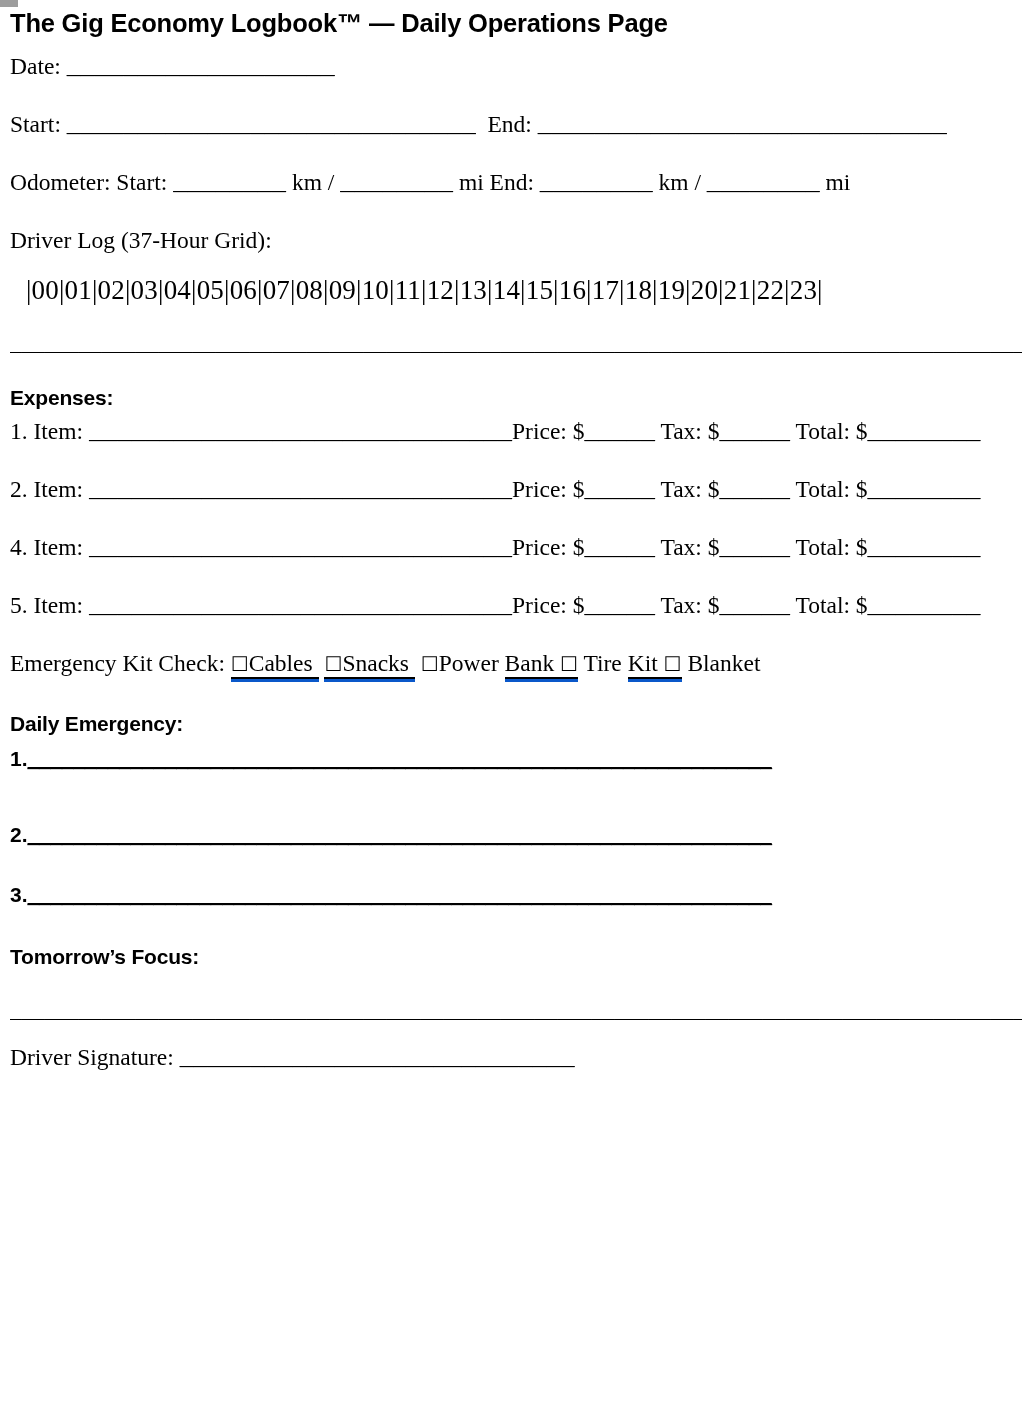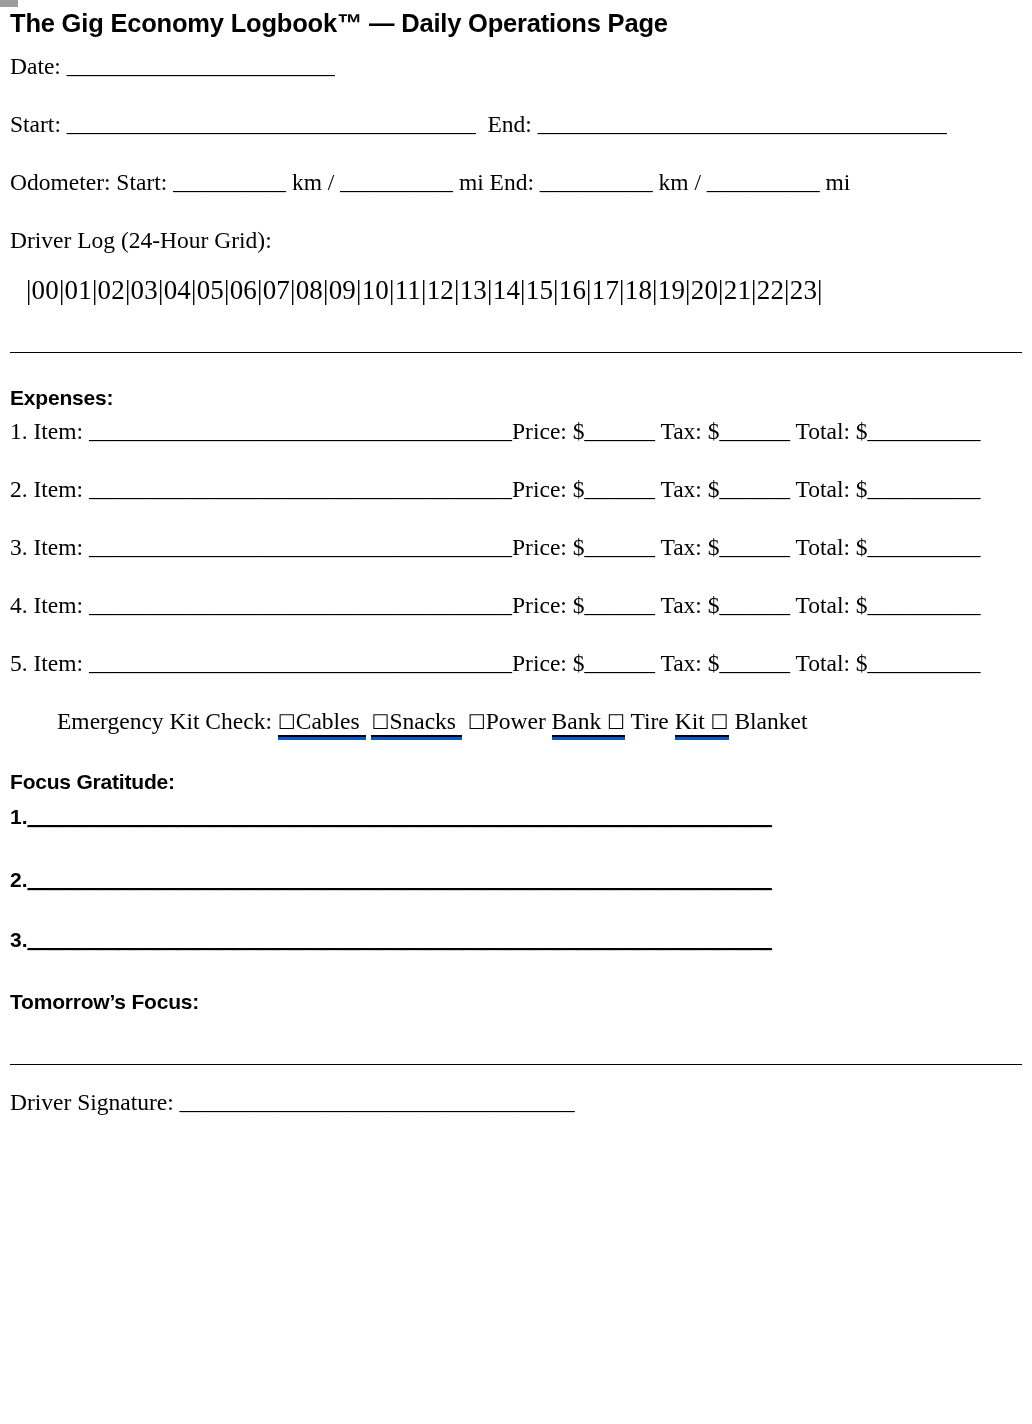--- a/index.html
+++ b/index.html
@@ -162,60 +162,57 @@
 
     <div class="row gap-md">
       <span>Start: </span><span class="blank">_____________________________</span><span>&nbsp; </span><span>End: </span><span class="blank">_____________________________</span>
     </div>
 
     <div class="row gap-md">
       <span>Odometer: Start: </span><span class="blank">________</span><span> km / </span><span class="blank">________</span><span> mi </span><span> End: </span><span class="blank">________</span><span> km / </span><span class="blank">________</span><span> mi </span>
     </div>
 
 
-    <div class="row gap-md">Driver Log (24-Hour Grid):</div>
+    <div class="row gap-md">Driver Log (37-Hour Grid):</div>
 
     <div class="hour-grid" style="margin-top:18px;">|00|01|02|03|04|05|06|07|08|09|10|11|12|13|14|15|16|17|18|19|20|21|22|23|</div>
 
     <div class="rule-row" style="margin-top:24px;">_____________________________________________________________________________________________</div>
 
 
     <div class="h-section" style="margin-top:30px;">Expenses:</div>
 
     <div class="exp-row" style="margin-top:3px;">
       <span>1</span><span>. Item: </span><span class="blank">______________________________</span><span>Price: $</span><span class="blank">_____</span><span> Tax: $</span><span class="blank">_____</span><span> Total: $</span><span class="blank">________</span>
     </div>
 
     <div class="exp-row" style="margin-top:26px;">
       <span>2</span><span>. Item: </span><span class="blank">______________________________</span><span>Price: $</span><span class="blank">_____</span><span> Tax: $</span><span class="blank">_____</span><span> Total: $</span><span class="blank">________</span>
     </div>
 
-    <div class="exp-row" style="margin-top:26px;">
-      <span>3</span><span>. Item: </span><span class="blank">______________________________</span><span>Price: $</span><span class="blank">_____</span><span> Tax: $</span><span class="blank">_____</span><span> Total: $</span><span class="blank">________</span>
-    </div>
 
     <div class="exp-row" style="margin-top:26px;">
       <span>4</span><span>. Item: </span><span class="blank">______________________________</span><span>Price: $</span><span class="blank">_____</span><span> Tax: $</span><span class="blank">_____</span><span> Total: $</span><span class="blank">________</span>
     </div>
 
     <div class="exp-row" style="margin-top:26px;">
       <span>5</span><span>. Item: </span><span class="blank">______________________________</span><span>Price: $</span><span class="blank">_____</span><span> Tax: $</span><span class="blank">_____</span><span> Total: $</span><span class="blank">________</span>
     </div>
 
 
-    <div class="row" style="margin-top:26px;margin-left:47px;">
+    <div class="row" style="margin-top:26px;">
       <span>Emergency Kit Check: </span><span class="kit-mark"><span class="checkbox-glyph">☐</span><span>Cables</span><span> </span></span><span> </span><span class="kit-mark"><span class="checkbox-glyph">☐</span><span>Snacks</span><span> </span></span><span> </span><span class="checkbox-glyph">☐</span><span>Power </span><span class="kit-mark"><span>Bank</span><span> </span><span class="checkbox-glyph">☐</span></span><span> </span><span>Tire </span><span class="kit-mark"><span>Kit</span><span> </span><span class="checkbox-glyph">☐</span></span><span> </span><span>Blanket</span>
     </div>
 
-    <div class="h-section" style="margin-top:30px;">Focus Gratitude:</div>
+    <div class="h-section" style="margin-top:30px;">Daily Emergency:</div>
 
     <div class="grat-row" style="margin-top:4px;">
       <span class="gnum">1.</span><span class="gline blank">_________________________________________________________________</span>
     </div>
-    <div class="grat-row" style="margin-top:30px;">
+    <div class="grat-row" style="margin-top:43px;">
       <span class="gnum">2.</span><span class="gline blank">_________________________________________________________________</span>
     </div>
     <div class="grat-row" style="margin-top:27px;">
       <span class="gnum">3.</span><span class="gline blank">_________________________________________________________________</span>
     </div>
 
     <div class="h-section" style="margin-top:30px;">Tomorrow’s Focus:</div>
 
     <div class="rule-row" style="margin-top:26px;">_____________________________________________________________________________________________</div>
 

